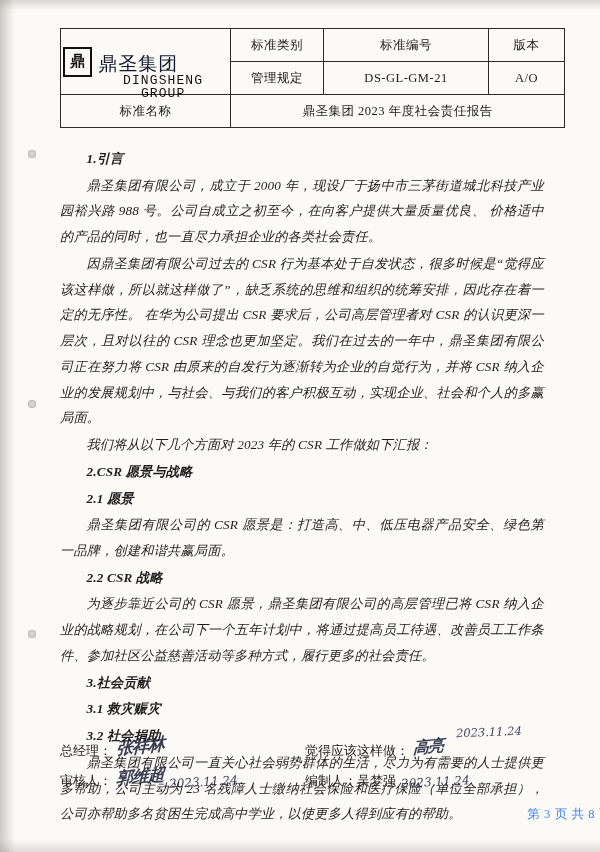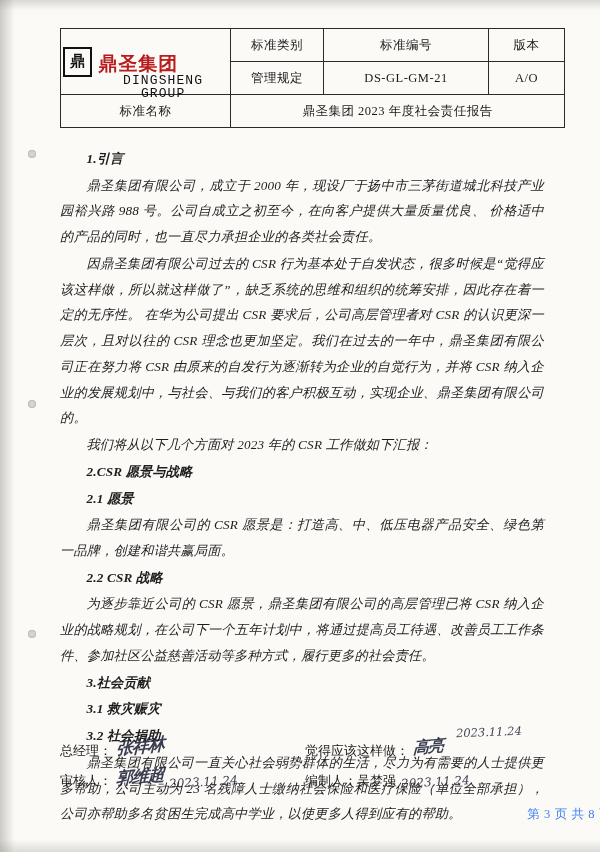--- a/index.html
+++ b/index.html
@@ -81,23 +81,23 @@
     color: #111;
   }
   .logo-text {
     display: flex;
     flex-direction: column;
     align-items: flex-start;
     line-height: 1.05;
   }
   .logo-cn {
     font-size: 19px;
-    font-weight: bold;
+    font-weight: normal;
     letter-spacing: 1px;
-    color: #b91c1c;
+    color: #0f172a;
     margin-top: 32px;
   }
   .logo-en {
     font-size: 13px;
     letter-spacing: 1.1px;
     color: #111;
     font-family: Liberation Mono, monospace;
   }
   .cell-label { width: 88px; }
   .cell-mid { width: 160px; }
@@ -277,21 +277,21 @@
       <tr>
         <td class="logo-cell" style="height:24px;">标准名称</td>
         <td colspan="3">鼎圣集团 2023 年度社会责任报告</td>
       </tr>
     </tbody>
       </table>
 
     <div class="body-text">
       <p class="heading">1.引言</p>
       <p class="para">鼎圣集团有限公司，成立于 2000 年，现设厂于扬中市三茅街道城北科技产业园裕兴路 988 号。公司自成立之初至今，在向客户提供大量质量优良、 价格适中的产品的同时，也一直尽力承担企业的各类社会责任。</p>
-      <p class="para">因鼎圣集团有限公司过去的 CSR 行为基本处于自发状态，很多时候是“觉得应该这样做，所以就这样做了”，缺乏系统的思维和组织的统筹安排，因此存在着一定的无序性。 在华为公司提出 CSR 要求后，公司高层管理者对 CSR 的认识更深一层次，且对以往的 CSR 理念也更加坚定。我们在过去的一年中，鼎圣集团有限公司正在努力将 CSR 由原来的自发行为逐渐转为企业的自觉行为，并将 CSR 纳入企业的发展规划中，与社会、与我们的客户积极互动，实现企业、鼎圣集团有限公司的。</p>
+      <p class="para">因鼎圣集团有限公司过去的 CSR 行为基本处于自发状态，很多时候是“觉得应该这样做，所以就这样做了”，缺乏系统的思维和组织的统筹安排，因此存在着一定的无序性。 在华为公司提出 CSR 要求后，公司高层管理者对 CSR 的认识更深一层次，且对以往的 CSR 理念也更加坚定。我们在过去的一年中，鼎圣集团有限公司正在努力将 CSR 由原来的自发行为逐渐转为企业的自觉行为，并将 CSR 纳入企业的发展规划中，与社会、与我们的客户积极互动，实现企业、社会和个人的多赢局面。</p>
       <p class="para">我们将从以下几个方面对 2023 年的 CSR 工作做如下汇报：</p>
       <p class="heading">2.CSR 愿景与战略</p>
       <p class="heading">2.1 愿景</p>
       <p class="para">鼎圣集团有限公司的 CSR 愿景是：打造高、中、低压电器产品安全、绿色第一品牌，创建和谐共赢局面。</p>
       <p class="heading">2.2 CSR 战略</p>
       <p class="para">为逐步靠近公司的 CSR 愿景，鼎圣集团有限公司的高层管理已将 CSR 纳入企业的战略规划，在公司下一个五年计划中，将通过提高员工待遇、改善员工工作条件、参加社区公益慈善活动等多种方式，履行更多的社会责任。</p>
       <p class="heading">3.社会贡献</p>
       <p class="heading">3.1 救灾赈灾</p>
       <p class="heading">3.2 社会捐助</p>
       <p class="para">鼎圣集团有限公司一直关心社会弱势群体的生活，尽力为有需要的人士提供更多帮助，公司主动为 23 名残障人士缴纳社会保险和医疗保险（单位全部承担），公司亦帮助多名贫困生完成高中学业，以使更多人得到应有的帮助。</p>

